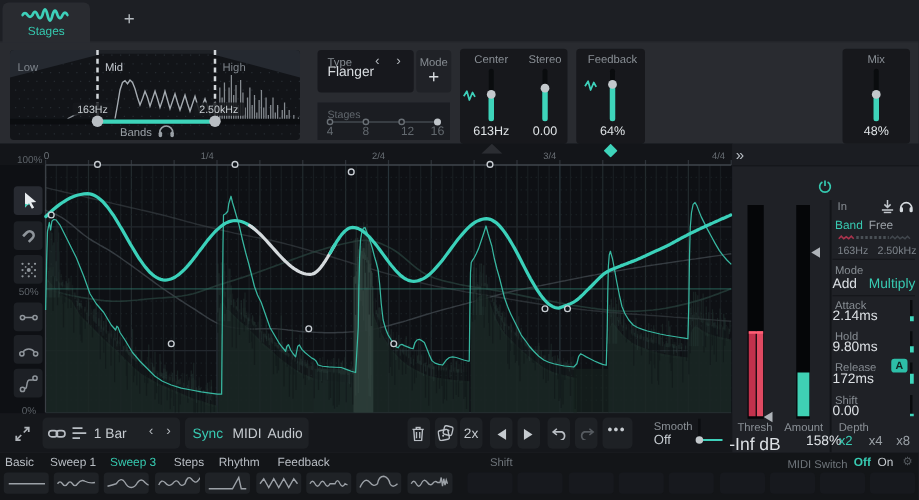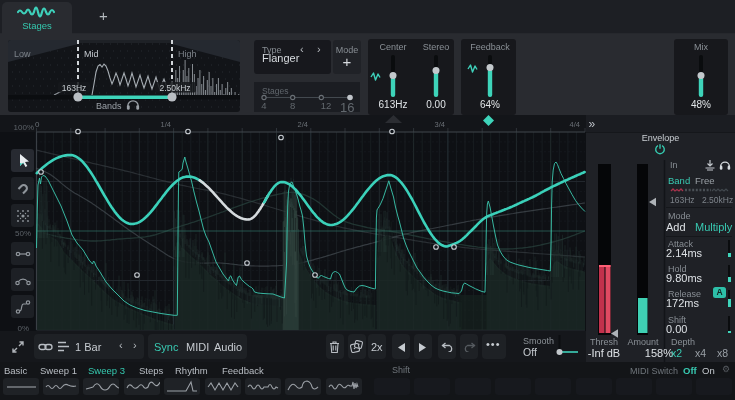--- a/index.html
+++ b/index.html
@@ -64,21 +64,21 @@
       <svg class="abs" style="left:0;top:0" width="106" height="30" viewBox="0 0 106 30">
         <line x1="10" y1="15.5" x2="96" y2="15.5" stroke="#43494f" stroke-width="1.2"></line>
         <circle cx="10" cy="15.5" r="2.1" fill="#1b1d22" stroke="#6a7076" stroke-width="1.1"></circle>
         <circle cx="38.7" cy="15.5" r="2.1" fill="#1b1d22" stroke="#6a7076" stroke-width="1.1"></circle>
         <circle cx="67.3" cy="15.5" r="2.1" fill="#1b1d22" stroke="#6a7076" stroke-width="1.1"></circle>
         <circle cx="96" cy="15.5" r="2.8" fill="#c0c5ca"></circle>
       </svg>
       <div class="abs" style="left:0px;top:18px;width:20px;text-align:center;color:#62686e;font-size:9.5px">4</div>
       <div class="abs" style="left:28.700000000000003px;top:18px;width:20px;text-align:center;color:#62686e;font-size:9.5px">8</div>
       <div class="abs" style="left:57.3px;top:18px;width:20px;text-align:right;color:#62686e;font-size:9.5px">12</div>
-      <div class="abs" style="left:86px;top:18px;width:20px;text-align:left;color:#62686e;font-size:13px">16</div>
+      <div class="abs" style="left:86px;top:18px;width:20px;text-align:center;color:#62686e;font-size:10px">16</div>
     </div>
     <div class="abs" style="left:368px;top:39px;width:86px;height:76px;background:#17181c;border-radius:3px">
       <svg width="86" height="76" viewBox="0 0 86 76">
         <text x="25" y="11" fill="#8a9096" font-size="9" text-anchor="middle">Center</text>
         <rect x="23" y="16" width="4" height="42" rx="2" fill="#0a0c0e"></rect>
         <rect x="22.8" y="38" width="4.4" height="20" rx="2" fill="#3ed4ba"></rect>
         <circle cx="25" cy="36.5" r="3.5" fill="#c3c8cc"></circle>
         <path transform="translate(3,33)" d="M0 5 l2.5 -4 l2 7 l2.5 -6 l2 3.5" fill="none" stroke="#3ed0ba" stroke-width="1.4" stroke-linejoin="round"></path>
         <text x="25" y="69" fill="#e0e4e7" font-size="10" text-anchor="middle">613Hz</text>
         <text x="68" y="11" fill="#8a9096" font-size="9" text-anchor="middle">Stereo</text>
@@ -308,21 +308,20 @@
     <div class="abs" style="left:11px;top:294.5px;width:23px;height:23px;background:#1d2025;border-radius:3px">
       <svg width="24" height="24" viewBox="0 0 24 24">
         <circle cx="7" cy="16.5" r="1.7" fill="none" stroke="#8f959b" stroke-width="1.2"></circle>
         <circle cx="17" cy="7.5" r="1.7" fill="none" stroke="#8f959b" stroke-width="1.2"></circle>
         <path d="M8.5 15.5 c3 1.5 1 -6.5 4 -6.5 l2.8 0" fill="none" stroke="#8f959b" stroke-width="1.2"></path>
       </svg>
     </div>
     <div class="abs" style="left:586px;top:115px;width:149px;height:247px;background:#1f2126"></div>
     <div class="abs" style="left:586px;top:115px;width:149px;height:18px;background:#1b1d22;border-bottom:1px solid #15171b"></div>
     <div class="abs" style="left:588.5px;top:116.5px;color:#b9bec4;font-size:12px">»</div>
-    <div class="abs" style="left:586px;top:133px;width:149px;text-align:center;color:#c9ced3;font-size:9px">Envelope</div>
     <svg class="abs" style="left:654px;top:144px" width="12" height="10.5" viewBox="0 0 14 12">
       <path d="M4.6 1.8 a5 5 0 1 0 4.8 0" fill="none" stroke="#35c9af" stroke-width="1.6"></path>
       <line x1="7" y1="0.3" x2="7" y2="5.5" stroke="#35c9af" stroke-width="1.6"></line>
     </svg>
     <svg class="abs" style="left:586px;top:115px" width="149" height="247" viewBox="0 0 149 247">
       <rect x="12" y="49" width="13" height="171" fill="#050608"></rect>
       <rect x="51" y="49" width="11" height="171" fill="#050608"></rect>
       <rect x="13" y="150" width="5.5" height="68" fill="#c2314c"></rect>
       <rect x="19.5" y="150" width="5" height="68" fill="#e04a62"></rect>
       <rect x="13" y="150" width="11.5" height="2" fill="#ff5f75"></rect>
@@ -430,21 +429,21 @@
     </svg>
     <div class="abs" style="left:486px;top:338px;color:#c6cbd0;font-size:11px;letter-spacing:1px">•••</div>
     <div class="abs" style="left:523px;top:336px;color:#8a9096;font-size:9px">Smooth</div>
     <div class="abs" style="left:523px;top:346px;color:#c6cbd0;font-size:10.5px">Off</div>
     <svg class="abs" style="left:554px;top:334px" width="28" height="22" viewBox="0 0 28 22">
       <line x1="5.5" y1="1" x2="5.5" y2="18" stroke="#0c0e11" stroke-width="2"></line>
       <line x1="5.5" y1="18" x2="24" y2="18" stroke="#3ed0ba" stroke-width="1.6"></line>
       <circle cx="5.5" cy="18" r="3" fill="#c3c8cc"></circle>
     </svg>
     <div class="abs" style="left:574px;top:337px;width:60px;text-align:center;color:#8a9096;font-size:9px">Thresh</div>
-    <div class="abs" style="left:574px;top:347px;width:60px;text-align:center;color:#dde1e5;font-size:11px">-Inf dB</div>
+    <div class="abs" style="left:574px;top:347px;width:60px;text-align:center;color:#dde1e5;font-size:14px">-Inf dB</div>
     <div class="abs" style="left:613px;top:337px;width:60px;text-align:center;color:#8a9096;font-size:9px">Amount</div>
     <div class="abs" style="left:613px;top:347px;width:60px;text-align:right;color:#dde1e5;font-size:11px">158%</div>
     <div class="abs" style="left:671px;top:337px;color:#8a9096;font-size:9px">Depth</div>
     <div class="abs teal" style="left:671px;top:347px;font-size:10.5px">x2</div>
     <div class="abs" style="left:695px;top:347px;font-size:10.5px;color:#9aa0a6">x4</div>
     <div class="abs" style="left:717px;top:347px;font-size:10.5px;color:#9aa0a6">x8</div>
     <div class="abs" style="left:0;top:362px;width:735px;height:38px;background:#131518"></div>
     <div class="abs" style="left:4px;top:365px;color:#b9bec4;font-size:9.5px">Basic</div>
     <div class="abs" style="left:40px;top:365px;color:#b9bec4;font-size:9.5px">Sweep 1</div>
     <div class="abs" style="left:88px;top:365px;color:#35c9af;font-size:9.5px">Sweep 3</div>

